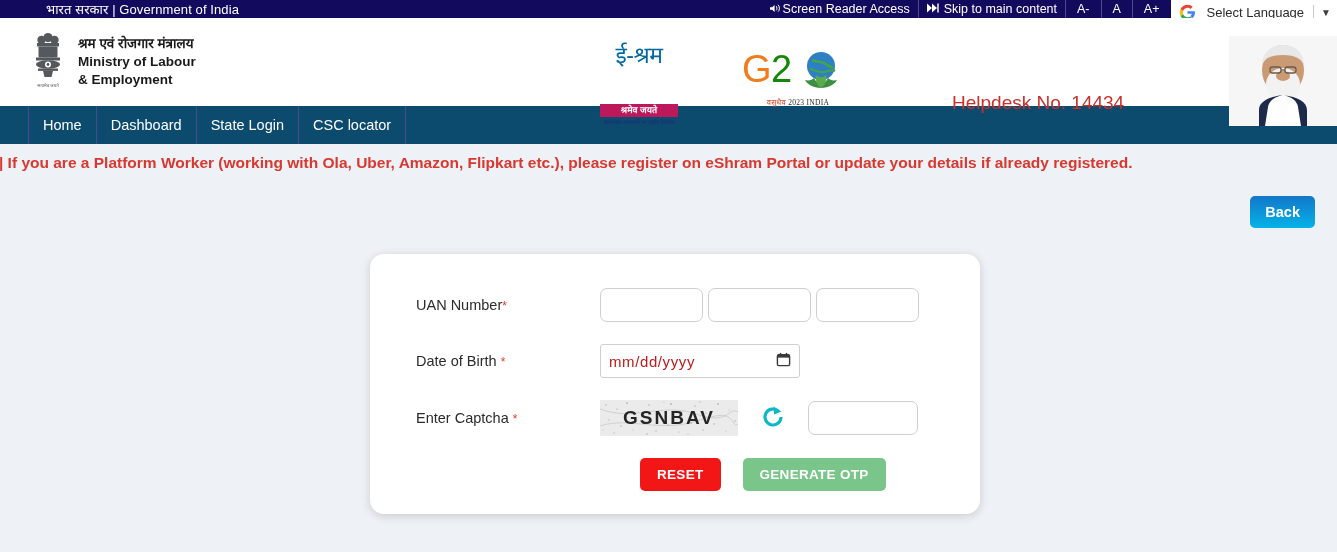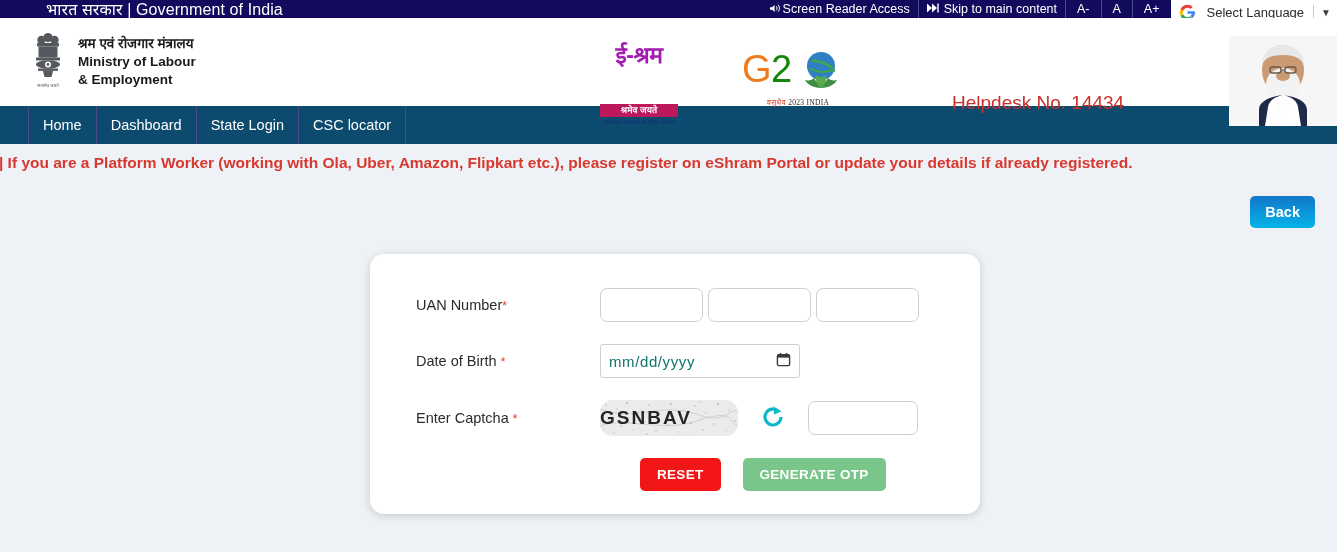--- a/index.html
+++ b/index.html
@@ -17,21 +17,21 @@
     background: #120a5c;
     display: flex;
     align-items: stretch;
     color: #ffffff;
     font-size: 12.5px;
     position: relative;
   }
   .topbar-left {
     display: flex; align-items: center;
     padding-left: 46px;
-    font-size: 16px;
+    font-size: 13px;
     letter-spacing: .1px;
   }
   .topbar-right {
     margin-left: auto;
     display: flex;
     align-items: stretch;
     height: 100%;
   }
   .tb-item {
     display: flex; align-items: center;
@@ -104,21 +104,21 @@
   .brand-en {
     font-size: 13.5px; color: #1a1a1a; font-weight: bold;
     font-family: "Liberation Sans", sans-serif;
   }
 
   .eshram-logo {
     position: absolute; left: 600px; top: 24px;
     width: 78px; text-align: center;
   }
   .esh-top {
-    background:#fff; font-weight:bold; color:#a21caf;
+    background:#fff; font-weight:normal; color:#0369a1;
     font-size:23px; line-height:26px; letter-spacing:-.5px;
   }
   .esh-band {
     background:#be185d; color:#fff; font-size:9px; line-height:13px;
     font-weight:600;
     margin-top:36px;
   }
   .esh-sub {
     font-size:5.2px; color:#17337a; line-height:8px; margin-top:1px;
     font-weight:600; letter-spacing:.1px;
@@ -242,37 +242,37 @@
     padding: 0 8px;
     font-family: "Liberation Sans", sans-serif;
   }
 
   .date-input {
     width: 200px; height: 34px;
     border: 1px solid #cfcfcf;
     border-radius: 3px;
     background: #fff;
     font-size: 15px;
-    color: #0f766e;
+    color: #b91c1c;
     padding: 0 8px;
     display:flex; align-items:center;
     justify-content: space-between;
     font-family: "Liberation Sans", sans-serif;
     cursor: text;
   }
   .date-ph { letter-spacing: .6px; }
   .cal-ico { color:#3a3a3a; }
 
   .captcha-img {
     width: 138px; height: 36px;
-    border-radius: 13px;
+    border-radius: 1px;
     overflow: hidden;
     position: relative;
     background: #e9e9e9;
-    display:flex; align-items:center; 
+    display:flex; align-items:center; justify-content:center;
   }
   .captcha-txt {
     position: relative; z-index:2;
     font-size: 19px;
     font-weight: bold;
     letter-spacing: 2px;
     color: #252525;
     font-family: "Liberation Sans", sans-serif;
   }
   .captcha-noise { position:absolute; inset:0; z-index:1; opacity:.55; }

